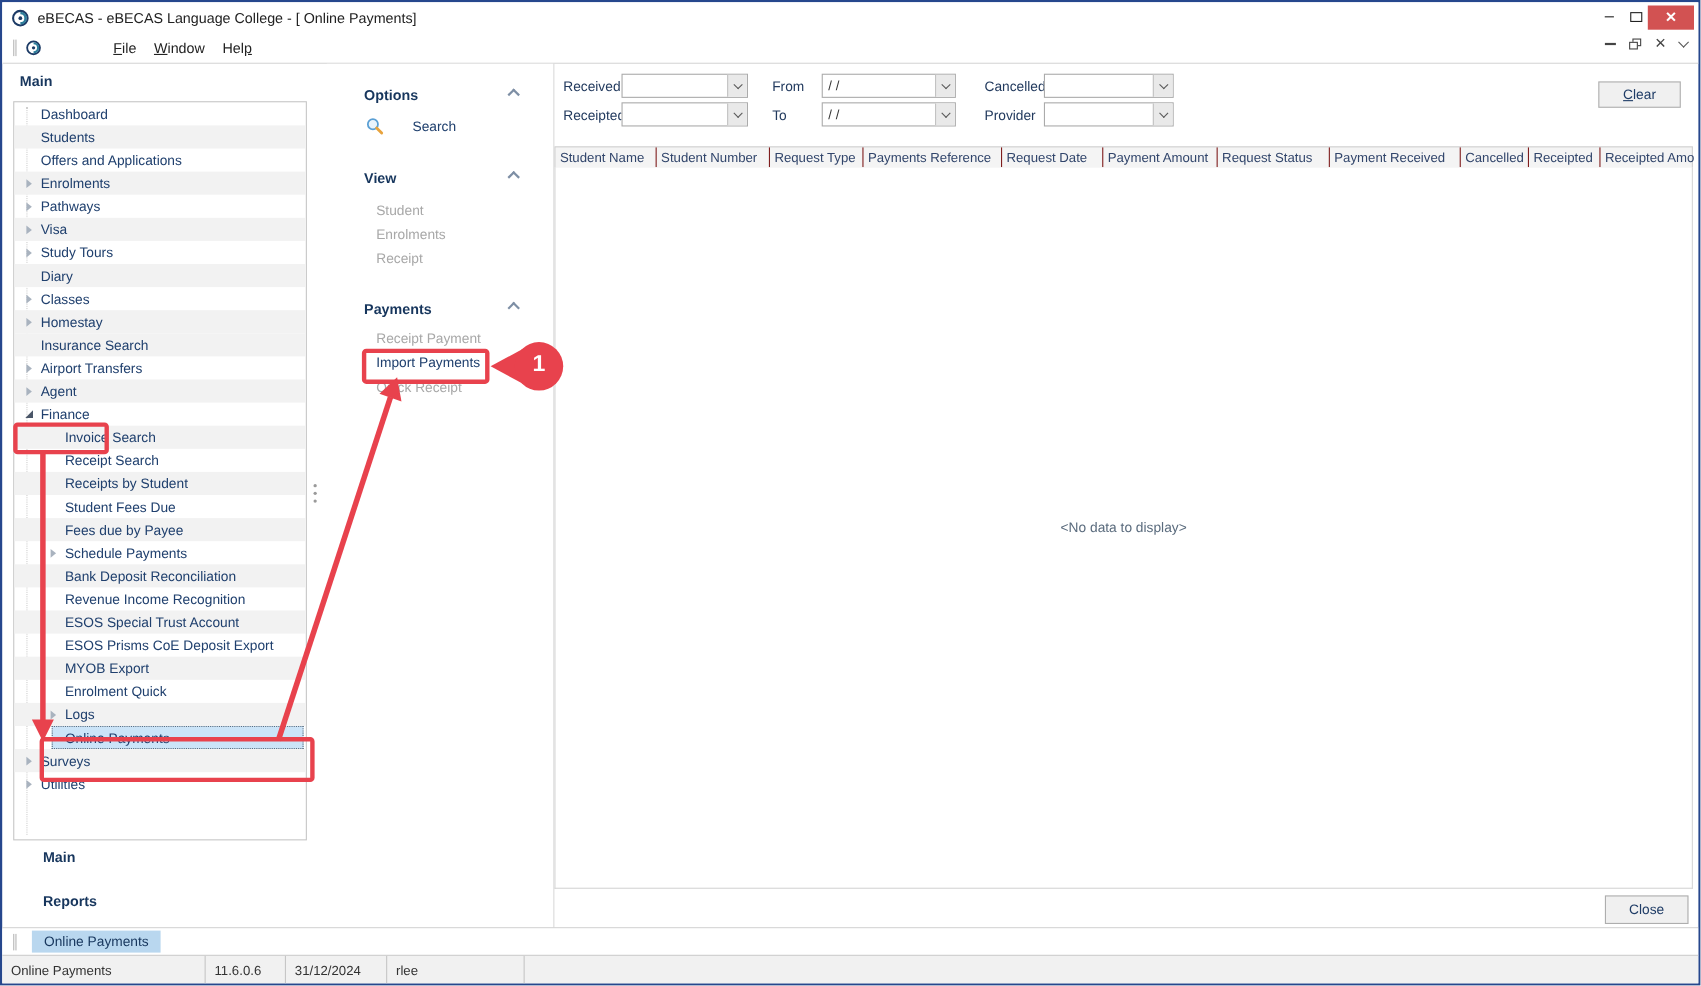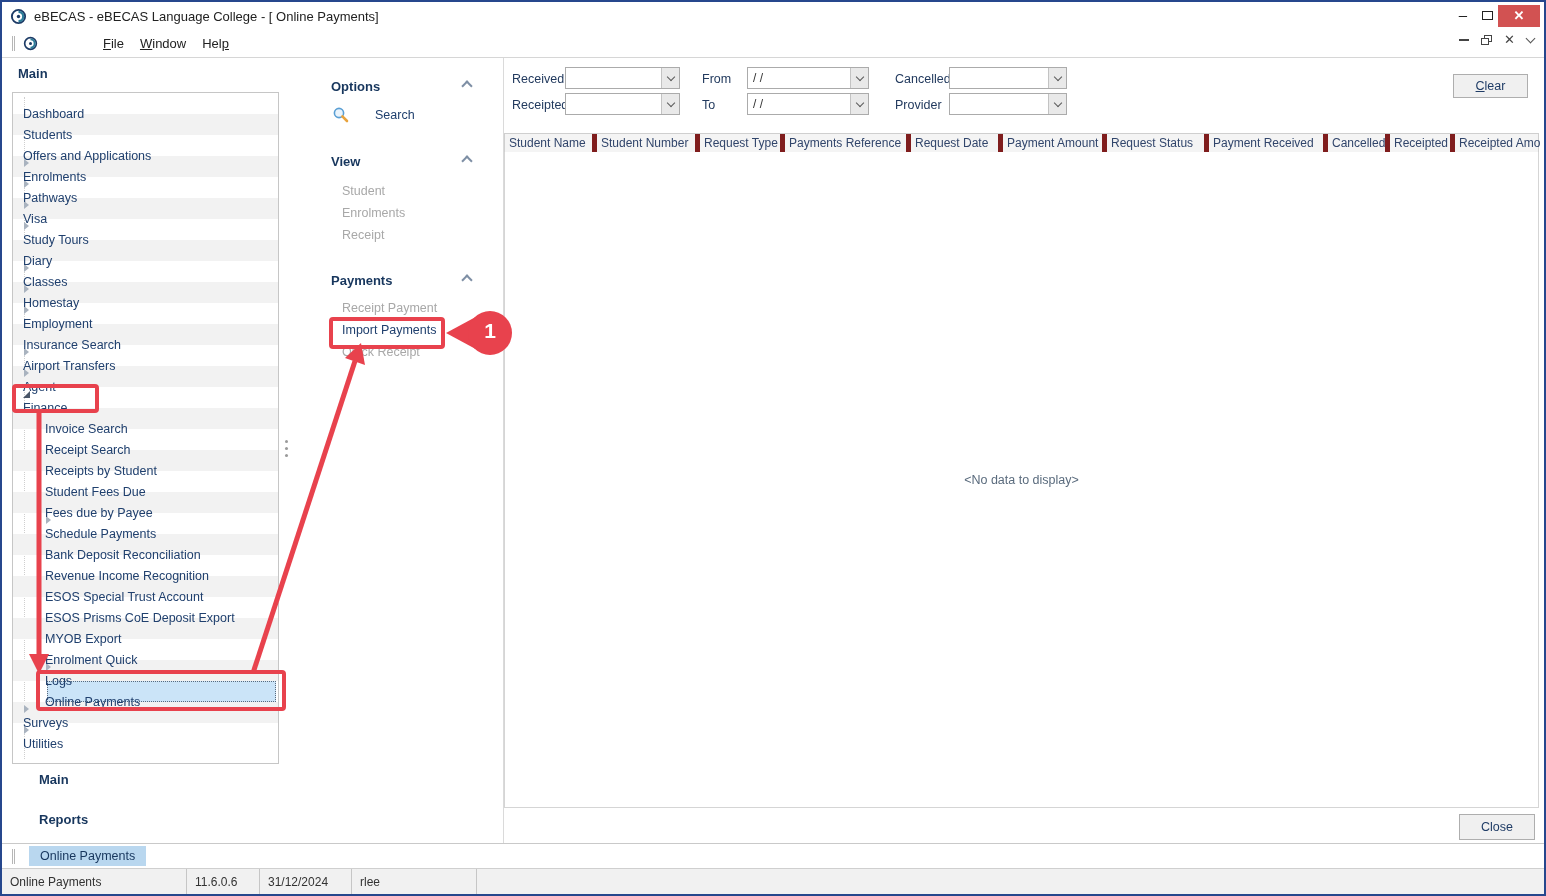--- a/index.html
+++ b/index.html
@@ -28,21 +28,21 @@
   .mdi-restore{position:relative;width:11px;height:10px;}
   .mdi-restore i{position:absolute;border:1.5px solid #444;width:8px;height:7px;display:block;}
   .mdi-restore i:first-child{right:0;top:0;}
   .mdi-restore i:last-child{left:0;bottom:0;background:#fff;}
   .mdi-x{font-size:13px;line-height:10px;color:#444;}
   .mdi-chev{width:7px;height:7px;border-right:1.6px solid #555;border-bottom:1.6px solid #555;transform:rotate(45deg);margin-top:-3px;}
   
   .side-header{position:absolute;left:16px;top:64px;font-weight:bold;color:#17365d;font-size:13px;}
   .tree{position:absolute;left:10px;top:90px;width:267px;height:672px;border:1px solid #c6c6c6;background:#fff;overflow:hidden;}
   .tree::before{content:'';position:absolute;left:11px;top:4px;bottom:4px;border-left:1px dotted #cfcfcf;}
-  .tree-row{position:relative;height:21px;display:flex;font-size:12.5px;color:#20406e;cursor:default;flex-direction:column;}
+  .tree-row{position:relative;height:21px;display:flex;align-items:center;font-size:12.5px;color:#20406e;cursor:default;}
   .tree-row.alt{background:#f2f2f2;}
   .tree-row.lvl1{padding-left:6px;}
   .tree-row.lvl2{padding-left:28px;}
   .tw{width:14px;height:14px;display:inline-flex;align-items:center;justify-content:center;flex:0 0 14px;}
   .arrow-collapsed .tw::before{content:'';width:0;height:0;border-left:5px solid #a9b3bf;border-top:4px solid transparent;border-bottom:4px solid transparent;}
   .arrow-expanded .tw::before{content:'';width:0;height:0;border-bottom:7px solid #4a5668;border-left:7px solid transparent;}
   .tree-label{position:relative;z-index:1;padding:0 4px;white-space:nowrap;}
   .tree-row .hl{display:none;}
   .tree-row.selected .hl{display:block;position:absolute;left:34px;right:2px;top:0;bottom:0;background:#cbe4f8;border:1px dotted #5a6b7d;z-index:0;}
   .side-footer-main{position:absolute;left:37px;top:770px;font-weight:bold;color:#17365d;}
@@ -60,21 +60,21 @@
   .vline-right{position:absolute;left:501px;top:56px;height:785px;width:1px;background:#dadada;}
   
   .flabel{position:absolute;font-size:12.5px;color:#223a5e;}
   .combo{position:absolute;height:22px;background:#fff;border:1px solid #ababab;display:flex;}
   .combo .field{flex:1;font-size:12px;color:#333;padding:3px 5px;overflow:hidden;white-space:nowrap;}
   .combo .cbtn{width:18px;background:#e9e9e9;border-left:1px solid #c3c3c3;display:flex;align-items:center;justify-content:center;}
   .dchev{width:6px;height:6px;border-right:1.6px solid #5a5a5a;border-bottom:1.6px solid #5a5a5a;transform:rotate(45deg);margin-top:-3px;}
   .btn-std{position:absolute;background:#f0f0f0;border:1px solid #aeaeae;color:#1f3c66;font-size:12.5px;display:flex;align-items:center;justify-content:center;cursor:pointer;}
   
   .grid-header{position:absolute;left:502px;top:131px;width:1035px;height:20px;display:flex;border:1px solid #cfcfcf;background:#f4f4f4;}
-  .gcol{height:100%;border-right:5px solid #7f1d1d;font-size:12px;color:#31456b;padding:2px 4px;overflow:hidden;white-space:nowrap;flex:0 0 auto;}
+  .gcol{height:100%;border-right:1px solid #7f1d1d;font-size:12px;color:#31456b;padding:2px 4px;overflow:hidden;white-space:nowrap;flex:0 0 auto;}
   .gcol:last-child{border-right:none;}
   .grid-body{position:absolute;left:502px;top:150px;width:1035px;height:656px;background:#fff;border:1px solid #d5d5d5;border-top:none;display:flex;align-items:center;justify-content:center;}
   .empty-msg{color:#5a6b7d;font-size:12.5px;}
   
   .hline-bottom{position:absolute;left:0;right:0;top:841px;height:1px;background:#c9c9c9;}
   .tabbar{position:absolute;left:0;right:0;top:842px;height:24px;background:#fff;display:flex;align-items:center;}
   .tab-active{margin-left:8px;background:#b9d7ef;color:#17365d;font-size:12.5px;padding:3px 11px;cursor:default;}
   .statusbar{position:absolute;left:0;right:0;top:866px;height:26px;background:#f1f1f1;border-top:1px solid #cfcfcf;display:flex;}
   .scell{height:100%;border-right:1px solid #c6c6c6;font-size:12px;color:#333;padding:6px 0 0 8px;overflow:hidden;white-space:nowrap;flex:0 0 auto;}
   .scell:last-child{flex:1;border-right:none;}
@@ -172,25 +172,20 @@
       <div class="tree-row lvl1 arrow-collapsed enabled">
 
     <span class="tw"></span>
     <span class="tree-label">Classes</span>
   </div>
       <div class="tree-row lvl1 arrow-collapsed enabled alt">
 
     <span class="tw"></span>
     <span class="tree-label">Homestay</span>
   </div>
-      <div class="tree-row lvl1 arrow-collapsed enabled">
-
-    <span class="tw"></span>
-    <span class="tree-label">Employment</span>
-  </div>
       <div class="tree-row lvl1 arrow-none enabled alt">
 
     <span class="tw"></span>
     <span class="tree-label">Insurance Search</span>
   </div>
       <div class="tree-row lvl1 arrow-collapsed enabled">
 
     <span class="tw"></span>
     <span class="tree-label">Airport Transfers</span>
   </div>

